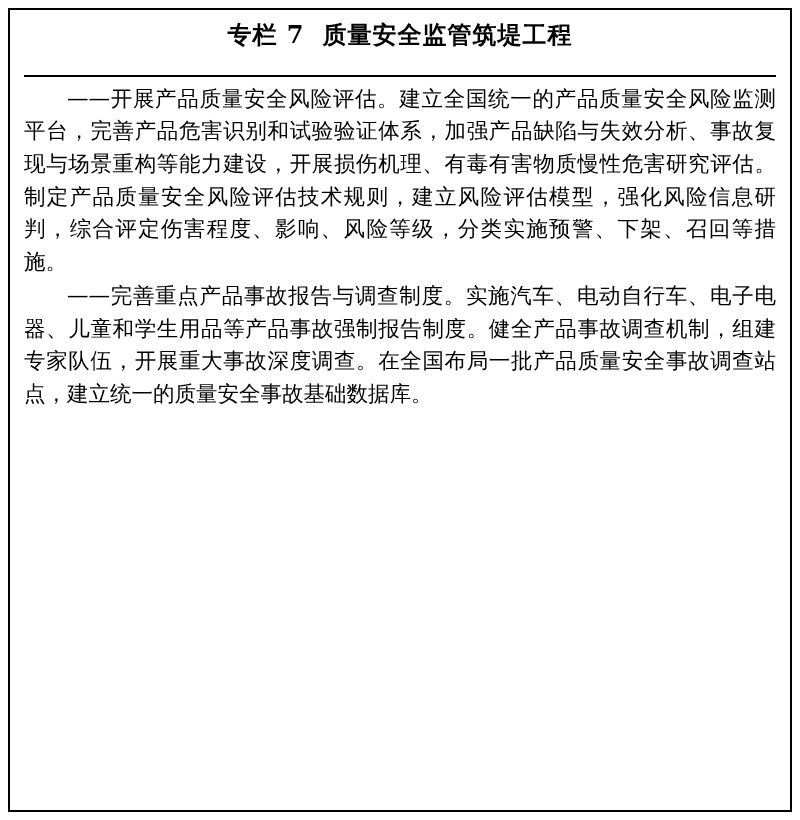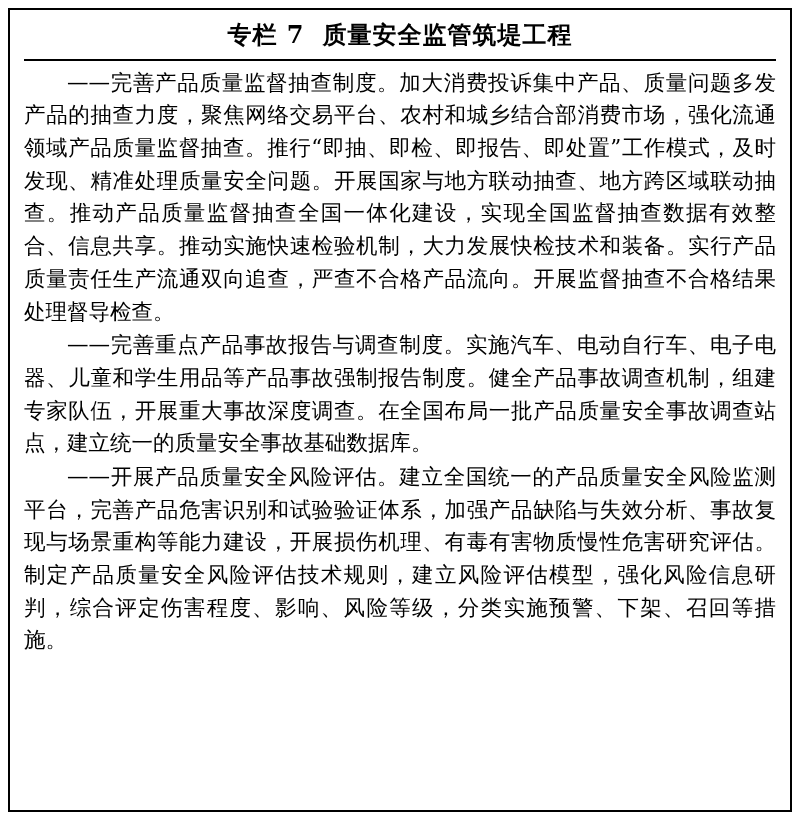--- a/index.html
+++ b/index.html
@@ -30,21 +30,21 @@
     border: 2px solid #000000;
     box-sizing: border-box;
     padding: 6px 14px 10px 14px;
   }
   .title {
     text-align: center;
     font-size: 24px;
     font-weight: bold;
     letter-spacing: 1px;
     line-height: 1.45;
-    margin: 2px 0 6px 0;
+    margin: 2px 0 22px 0;
     font-family: "DejaVu Serif", "Liberation Serif", serif;
   }
   .title .spacer {
     display: inline-block;
     width: 18px;
   }
   .rule {
     height: 2px;
     background: #000000;
     margin: 0 0 6px 0;
@@ -67,19 +67,18 @@
 <div class="page">
   <div class="box">
 
     <div class="title">
       <span>专栏 7</span><span class="spacer"></span><span>质量安全监管筑堤工程</span>
     </div>
 
     <div class="rule"></div>
 
     <div class="body">
-      <p class="para">——完善产品质量监督抽查制度。加大消费投诉集中产品、质量问题多发产品的抽查力度，聚焦网络交易平台、农村和城乡结合部消费市场，强化流通领域产品质量监督抽查。推行“即抽、即检、即报告、即处置”工作模式，及时发现、精准处理质量安全问题。开展国家与地方联动抽查、地方跨区域联动抽查。推动产品质量监督抽查全国一体化建设，实现全国监督抽查数据有效整合、信息共享。推动实施快速检验机制，大力发展快检技术和装备。实行产品质量责任生产流通双向追查，严查不合格产品流向。开展监督抽查不合格结果处理督导检查。</p>
+      <p class="para">——开展产品质量安全风险评估。建立全国统一的产品质量安全风险监测平台，完善产品危害识别和试验验证体系，加强产品缺陷与失效分析、事故复现与场景重构等能力建设，开展损伤机理、有毒有害物质慢性危害研究评估。制定产品质量安全风险评估技术规则，建立风险评估模型，强化风险信息研判，综合评定伤害程度、影响、风险等级，分类实施预警、下架、召回等措施。</p>
       <p class="para">——完善重点产品事故报告与调查制度。实施汽车、电动自行车、电子电器、儿童和学生用品等产品事故强制报告制度。健全产品事故调查机制，组建专家队伍，开展重大事故深度调查。在全国布局一批产品质量安全事故调查站点，建立统一的质量安全事故基础数据库。</p>
-      <p class="para">——开展产品质量安全风险评估。建立全国统一的产品质量安全风险监测平台，完善产品危害识别和试验验证体系，加强产品缺陷与失效分析、事故复现与场景重构等能力建设，开展损伤机理、有毒有害物质慢性危害研究评估。制定产品质量安全风险评估技术规则，建立风险评估模型，强化风险信息研判，综合评定伤害程度、影响、风险等级，分类实施预警、下架、召回等措施。</p>
     </div>
 
   </div>
 </div>
 
 </body></html>

